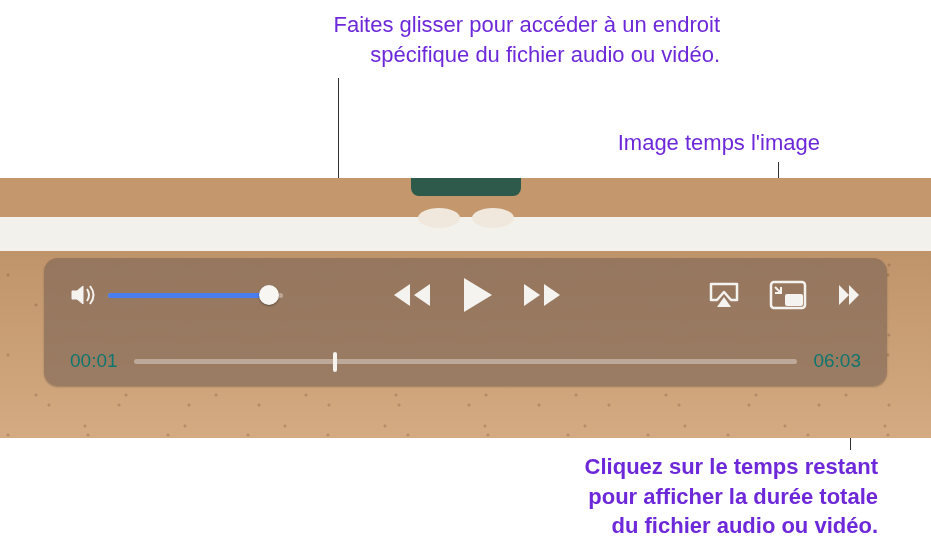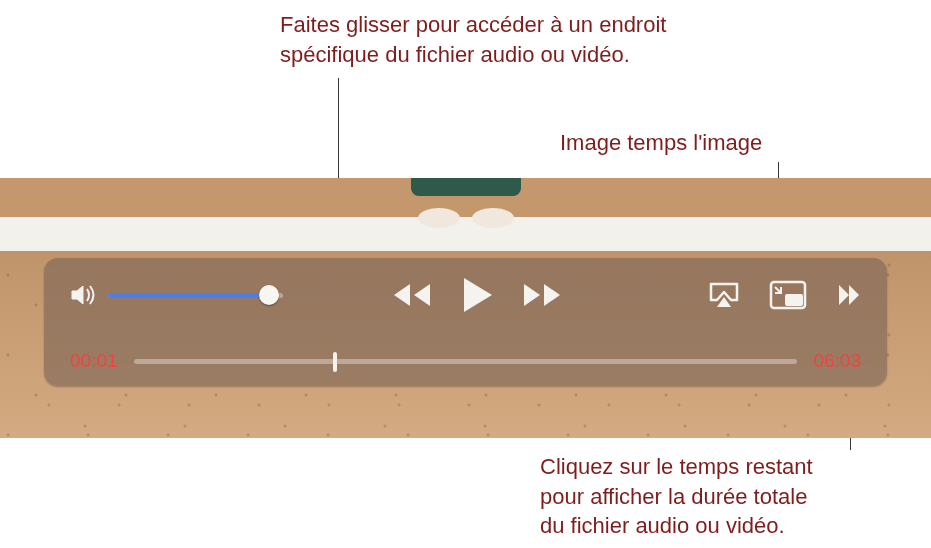--- a/index.html
+++ b/index.html
@@ -8,22 +8,22 @@
     height: 548px;
     font-family: -apple-system, "Helvetica Neue", Arial, sans-serif;
     background: #fff;
     position: relative;
     overflow: hidden;
   }
   .callout {
     position: absolute;
     font-size: 22px;
     line-height: 1.35;
-    color: #7f1d1d;
-    text-align: left;
+    color: #6d28d9;
+    text-align: right;
   }
   .callout-line {
     position: absolute;
     background: #333;
   }
   
   .video-area {
     position: absolute;
     left: 0;
     top: 178px;
@@ -166,21 +166,21 @@
     align-items: center;
     gap: 28px;
     margin-left: auto;
   }
   .row-bottom {
     display: flex;
     align-items: center;
     gap: 16px;
   }
   .time {
-    color: #ef4444;
+    color: #0f766e;
     font-size: 19px;
     font-variant-numeric: tabular-nums;
     flex: 0 0 auto;
   }
   .scrubber {
     position: relative;
     flex: 1;
     height: 22px;
   }
   .scrub-track {
@@ -210,21 +210,21 @@
   <span style="white-space:pre-line;">Faites glisser pour accéder à un endroit
 spécifique du fichier audio ou vidéo.</span>
 </div>
 <div class="callout-line" style="left:338px; top:78px; width:1px; height:280px;"></div>
 
 <div class="callout" style="left:560px; top:128px; width:260px;">
   <span>Image temps l'image</span>
 </div>
 <div class="callout-line" style="left:778px; top:162px; width:1px; height:110px;"></div>
 
-<div class="callout" style="left:540px; top:452px; width:350px;">
+<div class="callout" style="left:528px; top:452px; width:350px;font-weight:bold;">
   <span style="white-space:pre-line;">Cliquez sur le temps restant
 pour afficher la durée totale
 du fichier audio ou vidéo.</span>
 </div>
 <div class="callout-line" style="left:850px; top:388px; width:1px; height:62px;"></div>
 
 <div class="video-area">
   <div class="stripe"></div>
   <div class="ground"></div>
   <div class="figure">

